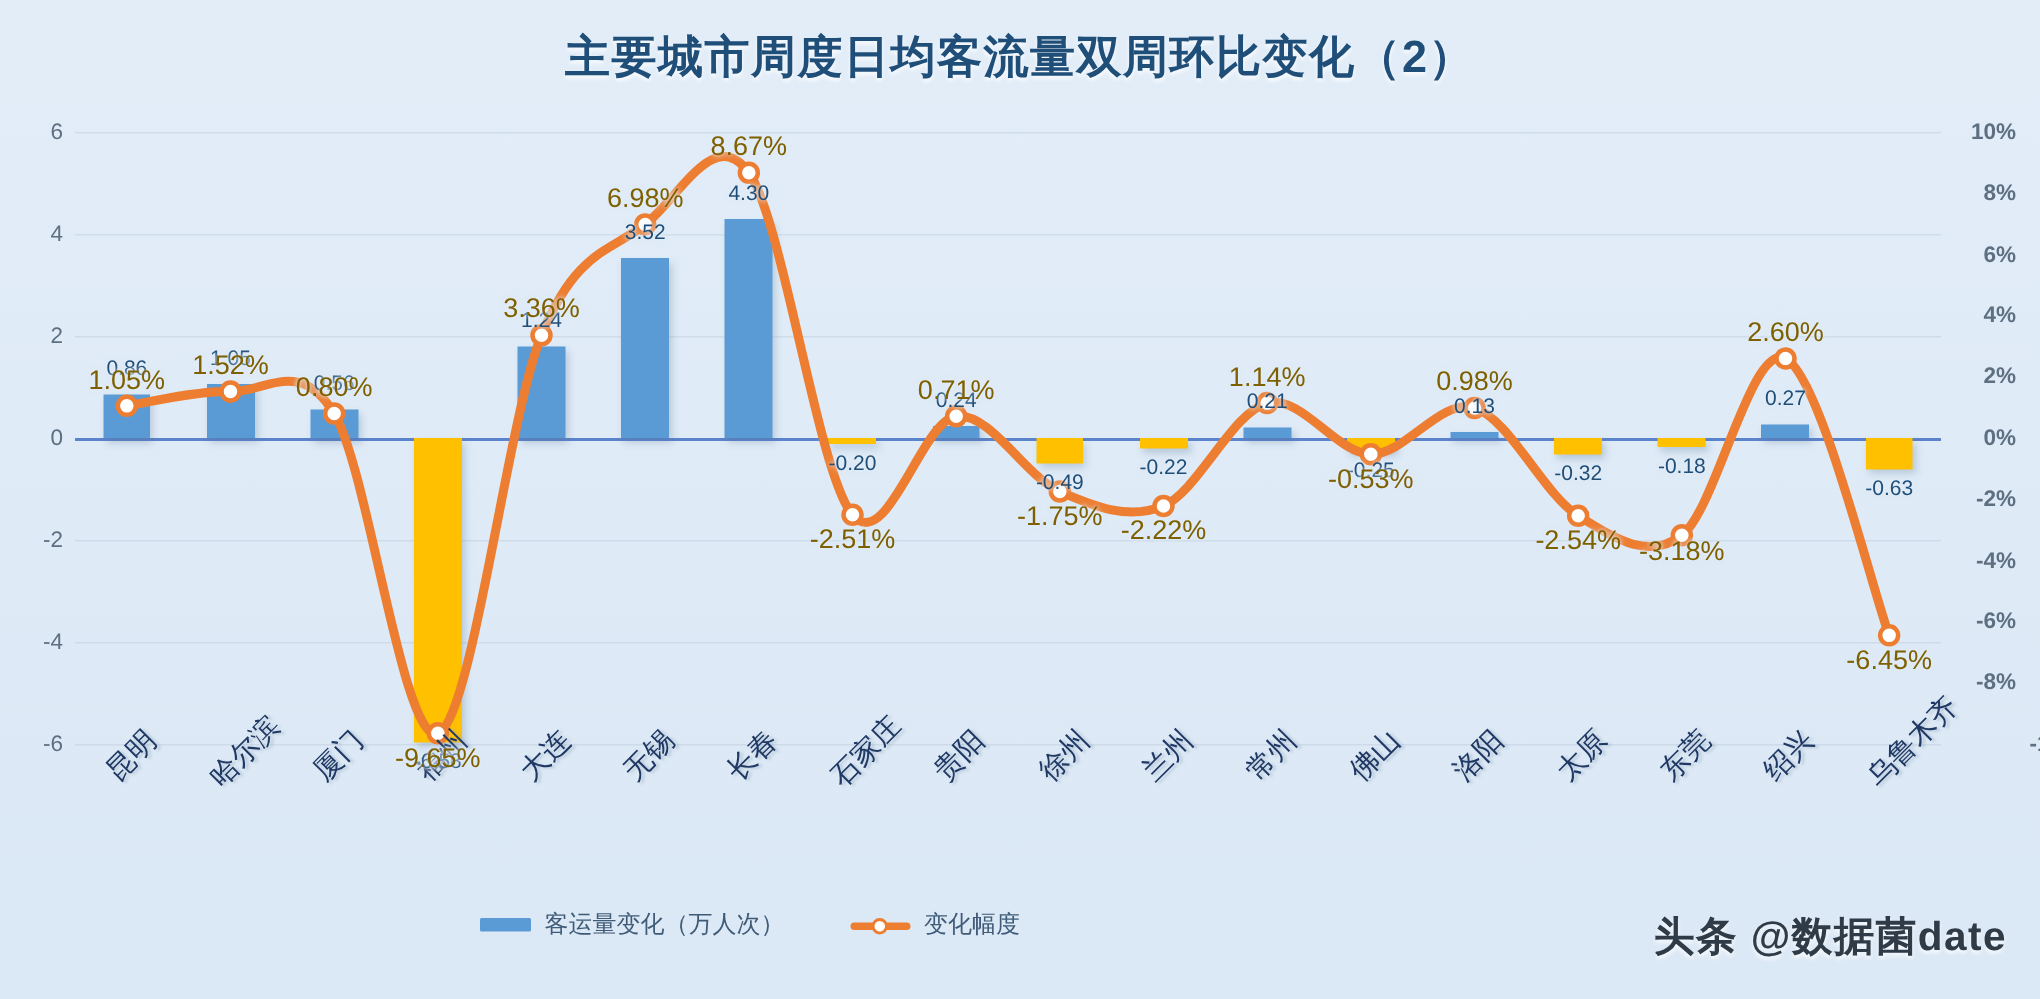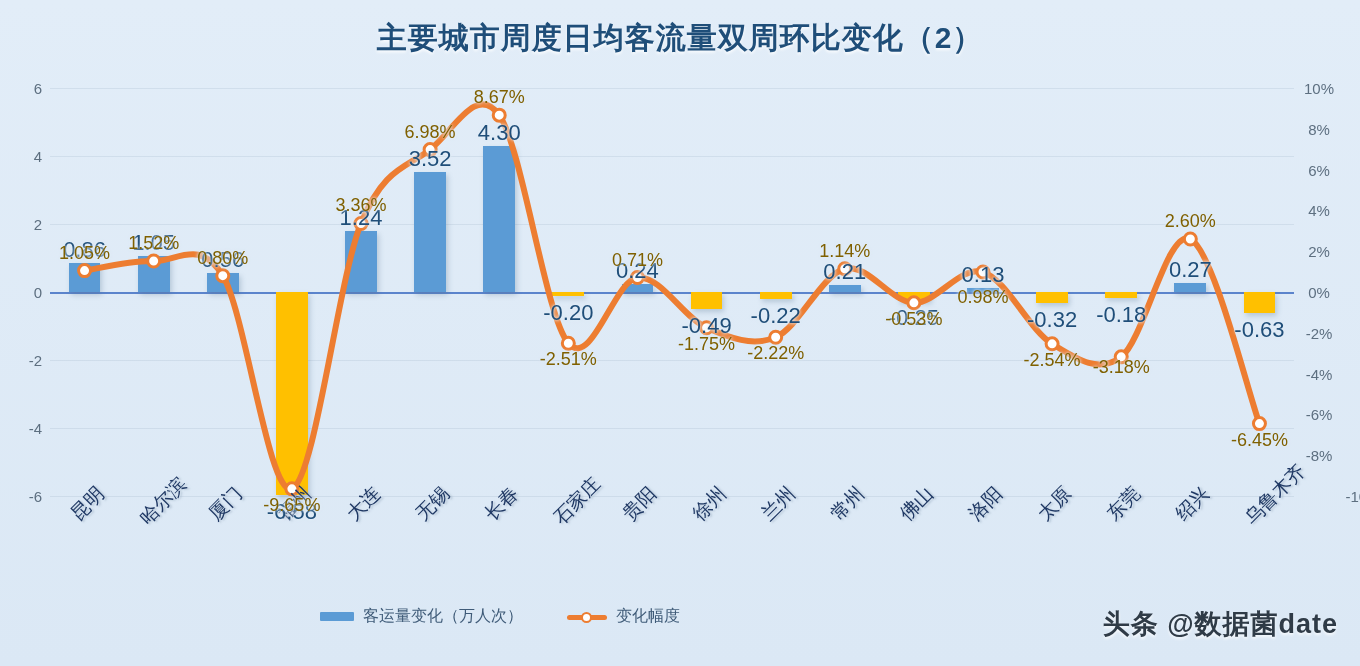--- a/index.html
+++ b/index.html
@@ -16,36 +16,36 @@
     text-align:center;
     font-size:30px;font-weight:bold;color:#1f4e79;
     letter-spacing:1px;
     text-shadow:0 2px 3px rgba(255,255,255,.85);
   }
   .axis-label{
     position:absolute;font-size:15px;color:#5d6f80;
     transform:translateY(-50%);
   }
   .axis-label.left{right:1318px;text-align:right;width:40px;}
-  .axis-label.right{left:1294px;text-align:center;width:50px;}
+  .axis-label.right{left:1294px;text-align:right;width:50px;font-weight:bold;}
   #plot{
     position:absolute;
     left:50px;top:88px;width:1244px;height:408px;
   }
   .gridline{position:absolute;left:0;width:100%;height:1px;background:rgba(160,180,200,.25);}
   .zero-line{position:absolute;left:0;width:100%;height:2px;background:#4472c4;opacity:.85;}
   .bar{
     position:absolute;
     box-shadow:2px 3px 5px rgba(80,110,140,.28);
   }
   .bar.pos{background:#5b9bd5;}
   .bar.neg{background:#ffc000;}
   #line-svg{position:absolute;left:0;top:0;width:1244px;height:408px;overflow:visible;}
   .bar-label{
-    position:absolute;font-size:22px;color:#1f4e79;font-weight:normal;
+    position:absolute;font-size:14px;color:#1f4e79;font-weight:normal;
     white-space:nowrap;transform:translateX(-50%);
     text-shadow:0 0 4px rgba(226,237,248,.95),0 0 3px rgba(226,237,248,.95);
     z-index:6;
   }
   .pct-label{
     position:absolute;font-size:18px;color:#7f6000;
     white-space:nowrap;transform:translateX(-50%);
     text-shadow:0 0 4px rgba(226,237,248,.95),0 0 3px rgba(226,237,248,.95);
     z-index:7;
   }
@@ -189,21 +189,21 @@
         <div class="pct-label" style="left: 241.889px; top: 406.86px;">-9.65%</div>
         <div class="pct-label" style="left: 311px; top: 107.456px;">3.36%</div>
         <div class="pct-label" style="left: 380.111px; top: 33.608px;">6.98%</div>
         <div class="pct-label" style="left: 449.222px; top: -0.868px;">8.67%</div>
         <div class="pct-label" style="left: 518.333px; top: 261.204px;">-2.51%</div>
         <div class="pct-label" style="left: 587.444px; top: 161.516px;">0.71%</div>
         <div class="pct-label" style="left: 656.556px; top: 245.7px;">-1.75%</div>
         <div class="pct-label" style="left: 725.667px; top: 255.288px;">-2.22%</div>
         <div class="pct-label" style="left: 794.778px; top: 152.744px;">1.14%</div>
         <div class="pct-label" style="left: 863.889px; top: 220.812px;">-0.53%</div>
-        <div class="pct-label" style="left: 933px; top: 156.008px; margin-top: 43px;">0.98%</div>
+        <div class="pct-label" style="left: 933px; top: 156.008px;">0.98%</div>
         <div class="pct-label" style="left: 1002.11px; top: 261.816px;">-2.54%</div>
         <div class="pct-label" style="left: 1071.22px; top: 269px;">-3.18%</div>
         <div class="pct-label" style="left: 1140.33px; top: 122.96px; text-align: right;">2.60%</div>
         <div class="pct-label" style="left: 1209.44px; top: 341.58px;">-6.45%</div>
       </div>
   </div>
 
   <div id="cat-labels">
       <div class="cat-label" style="left: 64.5556px; top: 508px;">昆明</div>
       <div class="cat-label" style="left: 133.667px; top: 512px;">哈尔滨</div>

